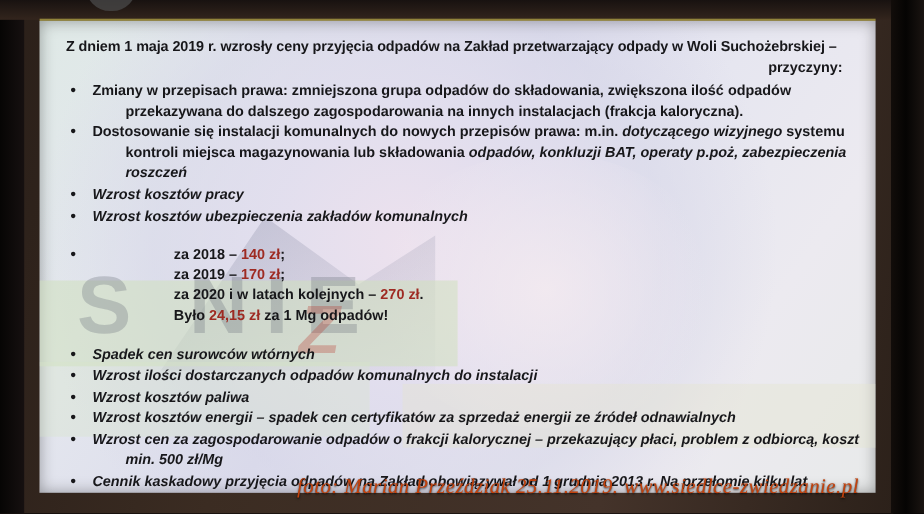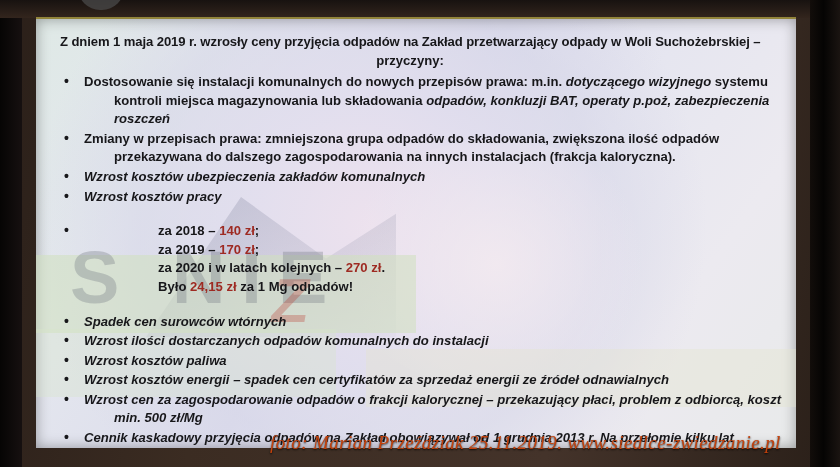--- a/index.html
+++ b/index.html
@@ -157,21 +157,21 @@
     font-weight: bold;
   }
   .head-line {
     margin: 0 0 0 6px;
     font-weight: bold;
     font-size: 13.1px;
     letter-spacing: -.1px;
   }
   .head-sub {
     margin: 0 16px 3px 0;
-    text-align: center;
+    text-align: right;
     font-weight: bold;
     font-size: 13.1px;
   }
   ul.bullets {
     list-style: none;
     margin: 0;
     padding: 0;
   }
   ul.bullets > li {
     position: relative;
@@ -234,33 +234,33 @@
       <div id="wm-greenband3"></div>
       <div id="wm-letters">S        NIE</div>
       <div id="wm-red">Z</div>
     </div>
 
     <div id="slide-body">
       <p class="head-line">Z dniem 1 maja 2019 r. wzrosły ceny przyjęcia odpadów na Zakład przetwarzający odpady w Woli Suchożebrskiej –</p>
       <p class="head-sub">przyczyny:</p>
       <ul class="bullets" id="bullet-list">
           <li>
+            <div>Zmiany w przepisach prawa: zmniejszona grupa odpadów do składowania, zwiększona ilość odpadów</div>
+            <div class="cont">przekazywana do dalszego zagospodarowania na innych instalacjach (frakcja kaloryczna).</div>
+          </li>
+          <li>
             <div>Dostosowanie się instalacji komunalnych do nowych przepisów prawa: m.in. <span class="ital">dotyczącego wizyjnego</span> systemu</div>
             <div class="cont">kontroli miejsca magazynowania lub składowania <span class="ital">odpadów, konkluzji BAT, operaty p.poż, zabezpieczenia</span></div>
             <div class="cont ital">roszczeń</div>
           </li>
           <li>
-            <div>Zmiany w przepisach prawa: zmniejszona grupa odpadów do składowania, zwiększona ilość odpadów</div>
-            <div class="cont">przekazywana do dalszego zagospodarowania na innych instalacjach (frakcja kaloryczna).</div>
+            <div class="ital">Wzrost kosztów pracy</div>
           </li>
           <li>
             <div class="ital">Wzrost kosztów ubezpieczenia zakładów komunalnych</div>
-          </li>
-          <li>
-            <div class="ital">Wzrost kosztów pracy</div>
           </li>
           <li>
             <ul class="sub-lines">
               <li><span>za 2018 – </span><span class="red">140 zł</span><span>;</span></li>
               <li><span>za 2019 – </span><span class="red">170 zł</span><span>;</span></li>
               <li><span>za 2020 i w latach kolejnych – </span><span class="red">270 zł</span><span>.</span></li>
               <li><span>Było </span><span class="red">24,15 zł</span><span> za 1 Mg odpadów!</span></li>
             </ul>
           </li>
           <li>

